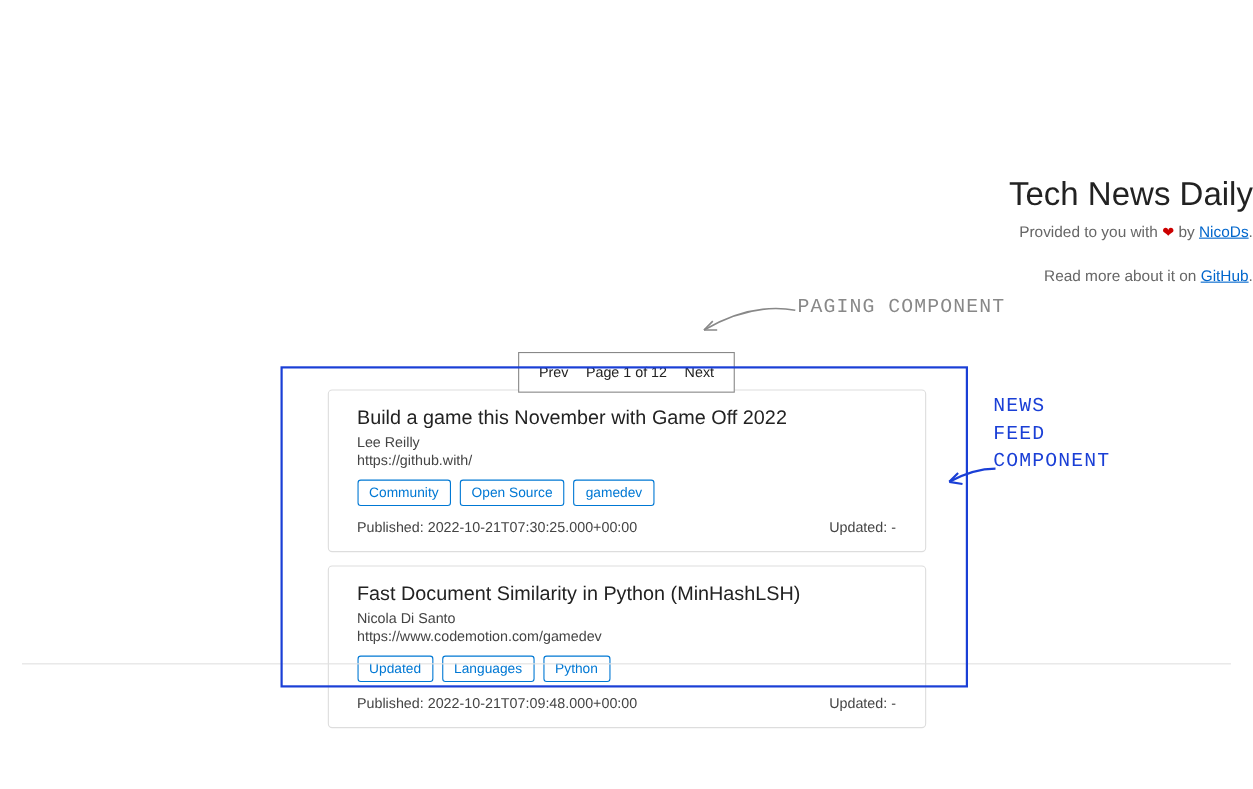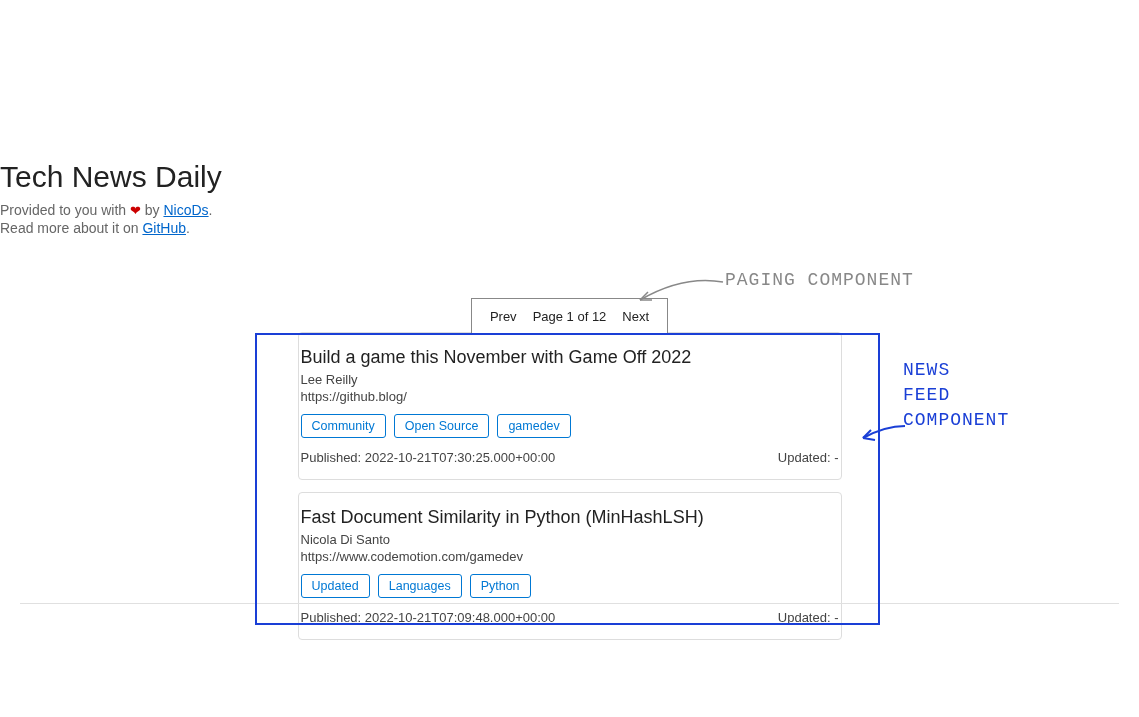--- a/index.html
+++ b/index.html
@@ -10,33 +10,33 @@
     body {
       font-family: "Segoe UI", -apple-system, BlinkMacSystemFont, sans-serif;
       background: #ffffff;
       color: #333;
       position: relative;
       width: 1139px;
       height: 717px;
       overflow: hidden;
     }
     .header {
-      text-align: left;
+      text-align: right;
       padding-top: 160px;
     }
     .title {
       font-size: 30px;
       font-weight: 300;
       color: #222;
       margin-bottom: 8px;
     }
     .subtitle {
       font-size: 14px;
       color: #666;
-      margin-bottom: 2px;
+      margin-bottom: 24px;
     }
     .readmore {
       font-size: 14px;
       color: #666;
     }
     .link {
       color: #0066cc;
       text-decoration: underline;
       cursor: pointer;
     }
@@ -64,21 +64,21 @@
       color: #222;
     }
     .feed {
       width: 544px;
       margin: 0 auto;
       margin-top: -3px;
     }
     .card {
       border: 1px solid #ddd;
       border-radius: 4px;
-      padding: 14px 2px;
+      padding: 14px 26px;
       margin-bottom: 12px;
       background: #fff;
     }
     .card-title {
       font-size: 18px;
       font-weight: 400;
       color: #222;
       margin-bottom: 4px;
     }
     .card-author {
@@ -172,21 +172,21 @@
     <span class="btn">Prev</span>
     <span>Page 1 of 12</span>
     <span class="btn">Next</span>
   </div>
 </div>
 
 <div class="feed">
   <div class="card">
     <div class="card-title">Build a game this November with Game Off 2022</div>
     <div class="card-author">Lee Reilly</div>
-    <div class="card-source">https://github.blog/</div>
+    <div class="card-source">https://github.with/</div>
     <div class="tags">
       <span class="tag">Community</span>
       <span class="tag">Open Source</span>
       <span class="tag">gamedev</span>
     </div>
     <div class="card-footer">
       <span><span>Published: </span><span>2022-10-21T07:30:25.000+00:00</span></span>
       <span><span>Updated: </span><span>-</span></span>
     </div>
   </div>

